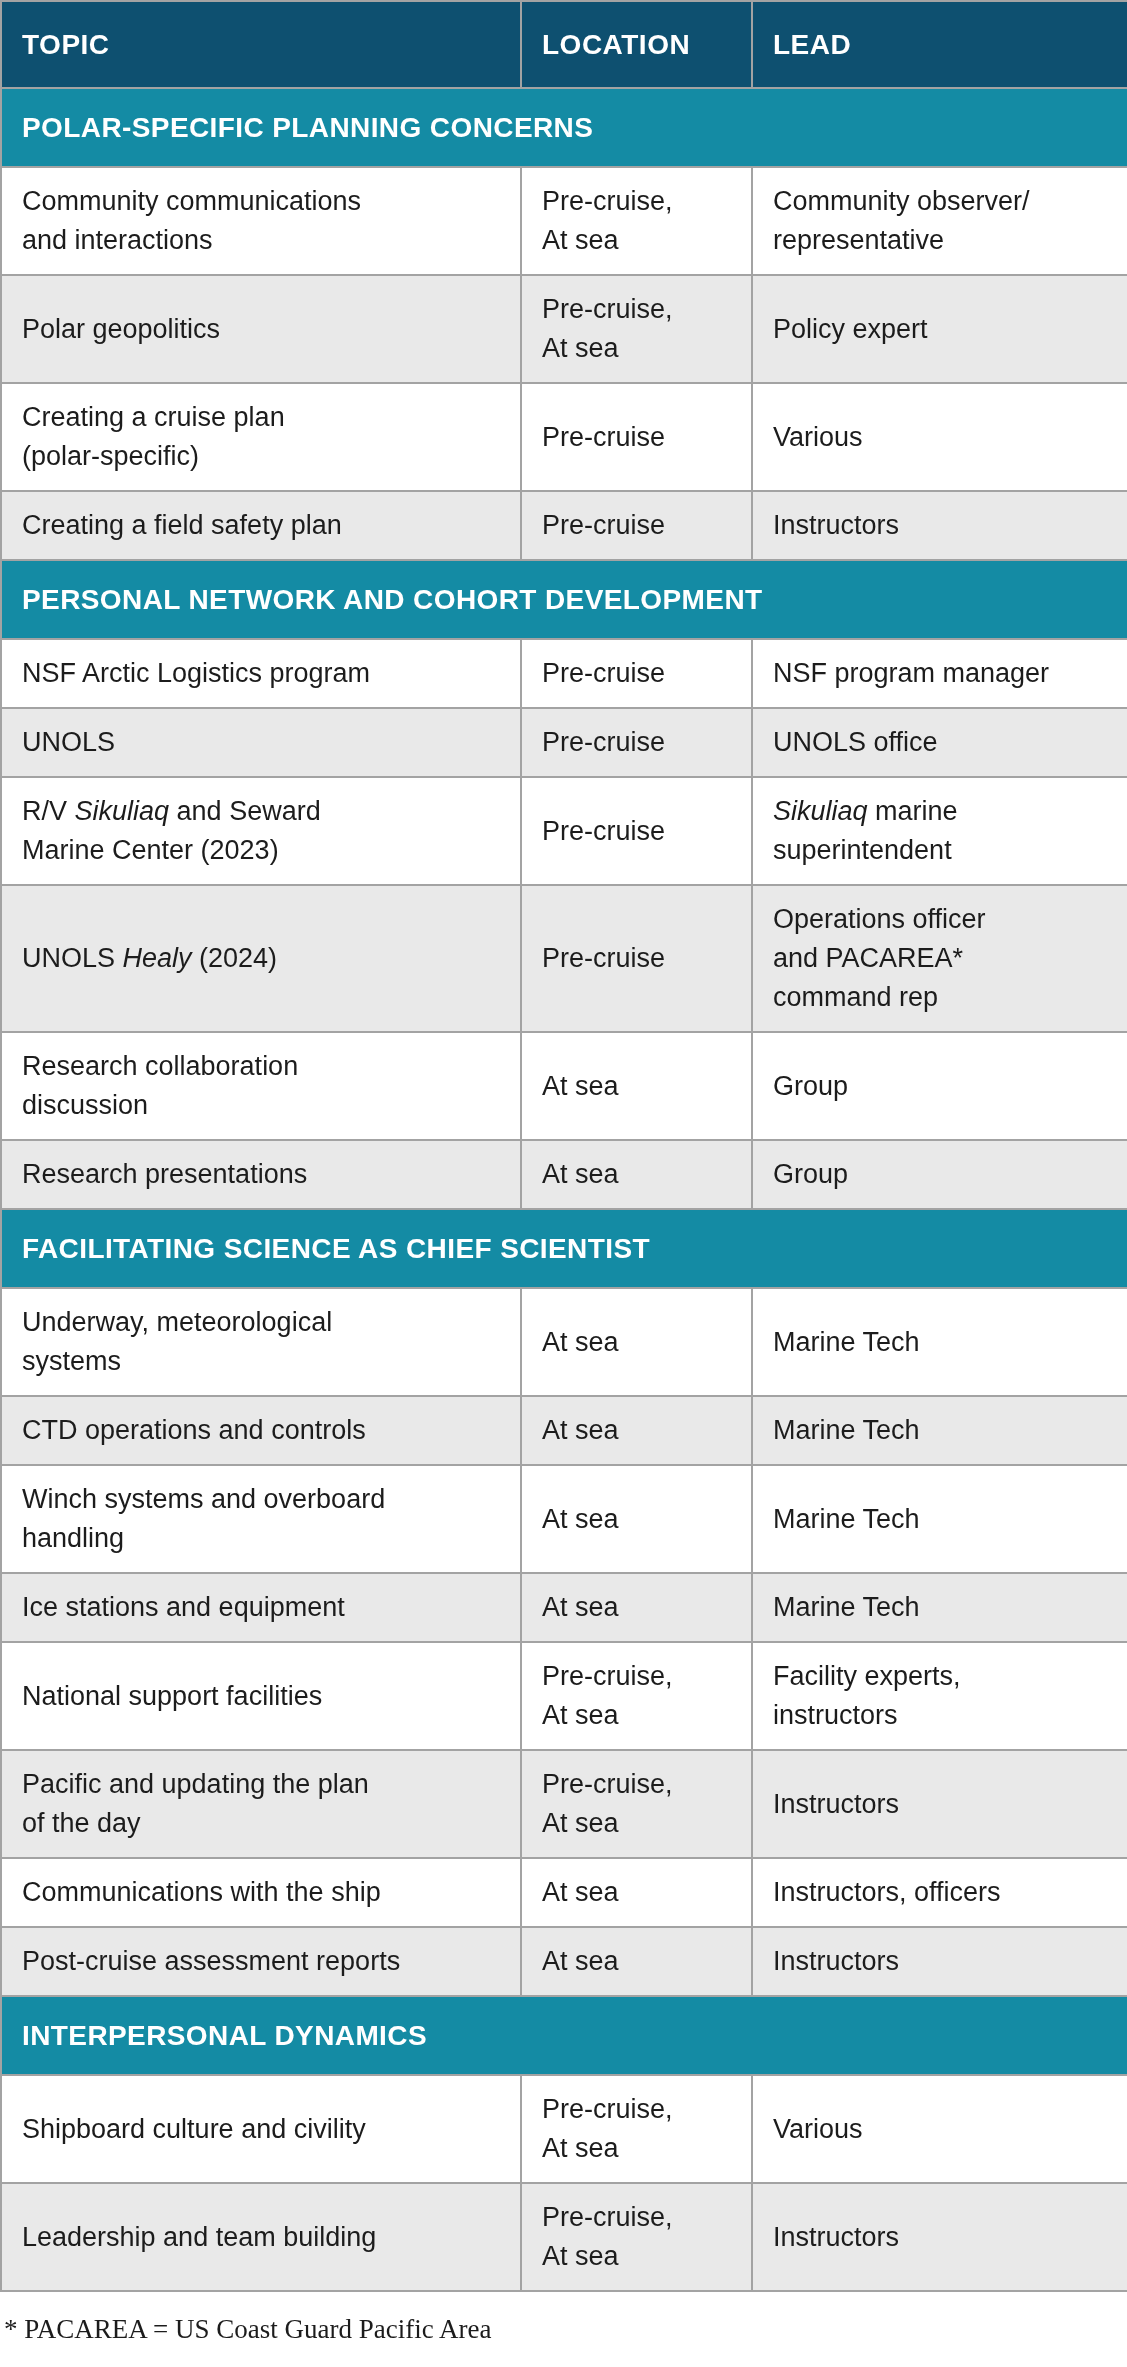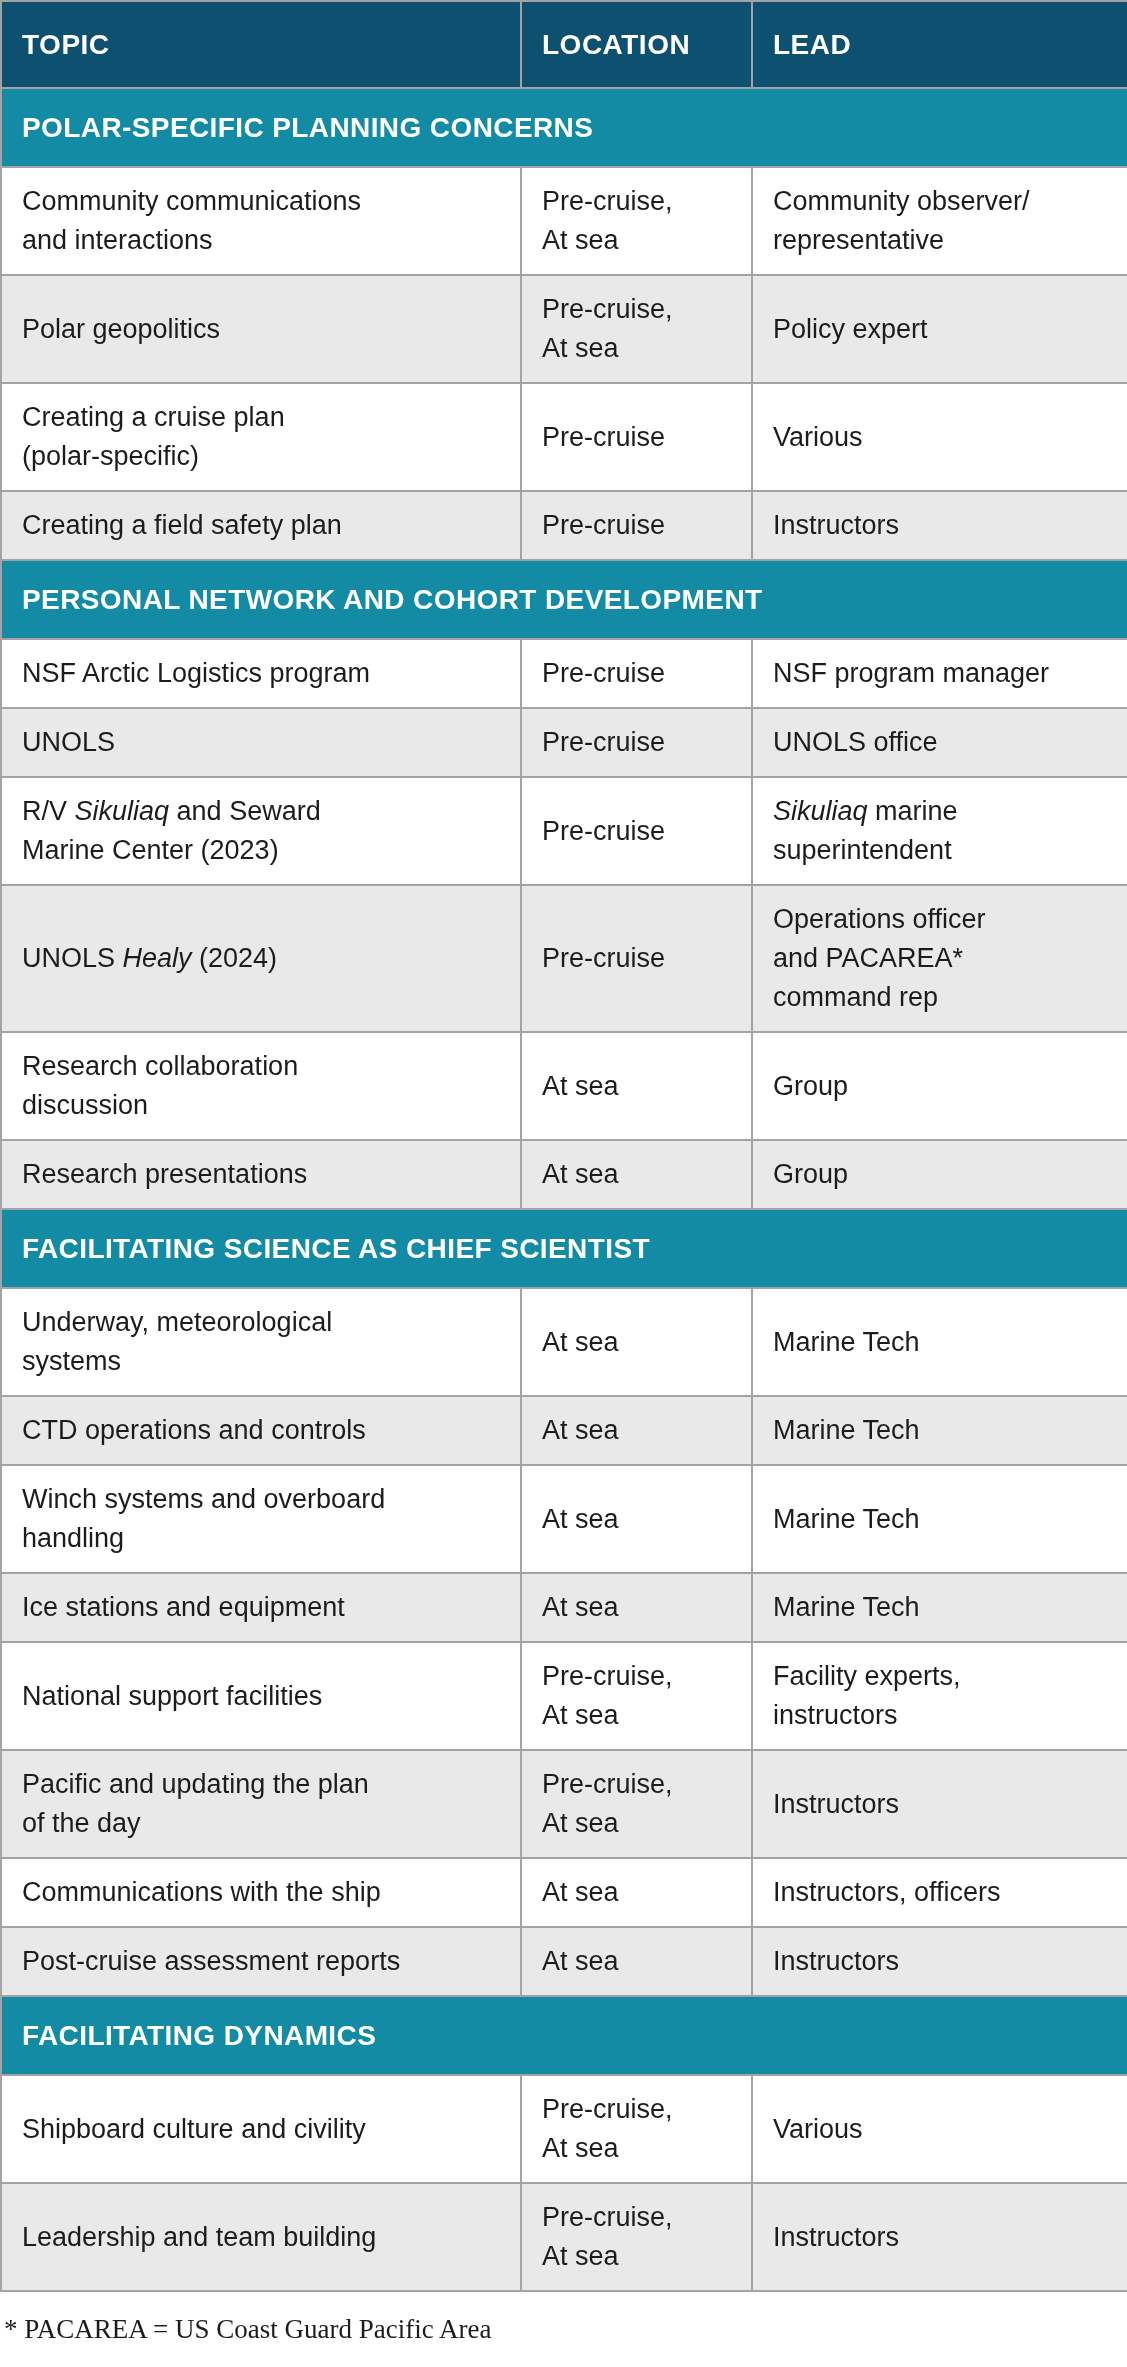--- a/index.html
+++ b/index.html
@@ -192,21 +192,21 @@
         <td><span>Communications with the ship</span></td>
         <td><span>At sea</span></td>
         <td><span>Instructors, officers</span></td>
       </tr>
       <tr class="data-row alt">
         <td><span>Post-cruise assessment reports</span></td>
         <td><span>At sea</span></td>
         <td><span>Instructors</span></td>
       </tr>
       <tr class="section-row">
-        <td colspan="3">FACILITATING DYNAMICS</td>
+        <td colspan="3">INTERPERSONAL DYNAMICS</td>
       </tr>
       <tr class="data-row">
         <td><span>Shipboard culture and civility</span></td>
         <td><span>Pre-cruise,
 At sea</span></td>
         <td><span>Various</span></td>
       </tr>
       <tr class="data-row alt">
         <td><span>Leadership and team building</span></td>
         <td><span>Pre-cruise,

